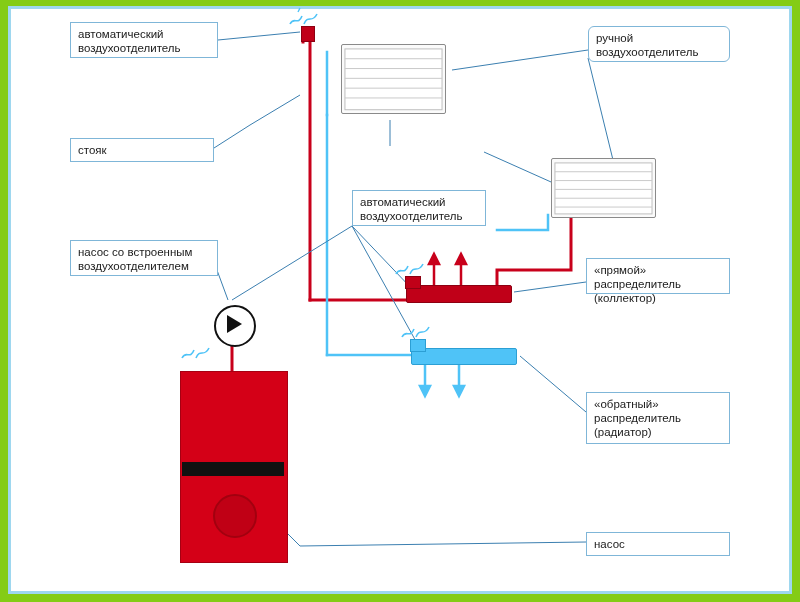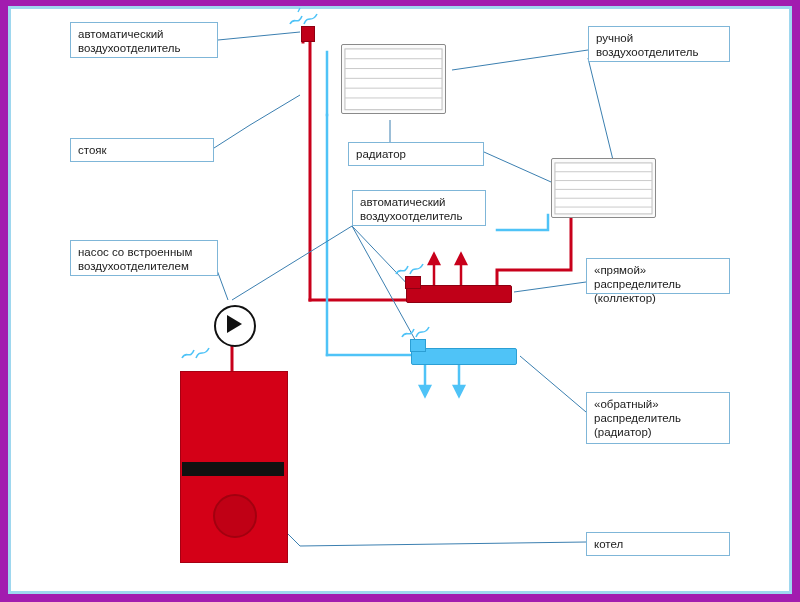--- a/index.html
+++ b/index.html
@@ -4,21 +4,21 @@
 <style>
   html, body {
     margin: 0;
     padding: 0;
     background: #ffffff;
   }
   #stage {
     position: relative;
     width: 800px;
     height: 602px;
-    background: #a21caf;
+    background: #84cc16;
     font-family: "Liberation Sans", sans-serif;
     overflow: hidden;
   }
   #frame {
     position: absolute;
     left: 8px;
     top: 6px;
     width: 784px;
     height: 588px;
     border: 3px solid #9ed7ef;
@@ -244,31 +244,30 @@
   <div class="boiler-circle" style="left:213px; top:494px; width:40px; height:40px;"></div>
 
   <div class="callout" style="left:70px; top:22px; width:148px; height:36px;">автоматический
 воздухоотделитель</div>
 
   <div class="callout" style="left:70px; top:240px; width:148px; height:36px;">насос со встроенным
 воздухоотделителем</div>
 
   <div class="callout" style="left:70px; top:138px; width:144px; height:24px;">стояк</div>
 
-  <div class="callout" style="left:588px; top:26px; width:142px; height:36px;">ручной
+  <div class="callout" style="left:588px; top:26px; width:142px; height:36px;border-radius:6px;">ручной
 воздухоотделитель</div>
 
-  <div class="callout" style="left:348px; top:142px; width:136px; height:24px;">радиатор</div>
 
   <div class="callout" style="left:352px; top:190px; width:134px; height:36px;">автоматический
 воздухоотделитель</div>
 
   <div class="callout" style="left:586px; top:258px; width:144px; height:36px;">«прямой»
 распределитель
 (коллектор)</div>
 
   <div class="callout" style="left:586px; top:392px; width:144px; height:52px;">«обратный»
 распределитель
 (радиатор)</div>
 
-  <div class="callout" style="left:586px; top:532px; width:144px; height:24px;">котел</div>
+  <div class="callout" style="left:586px; top:532px; width:144px; height:24px;">насос</div>
 
 </div>
 
 </body></html>

